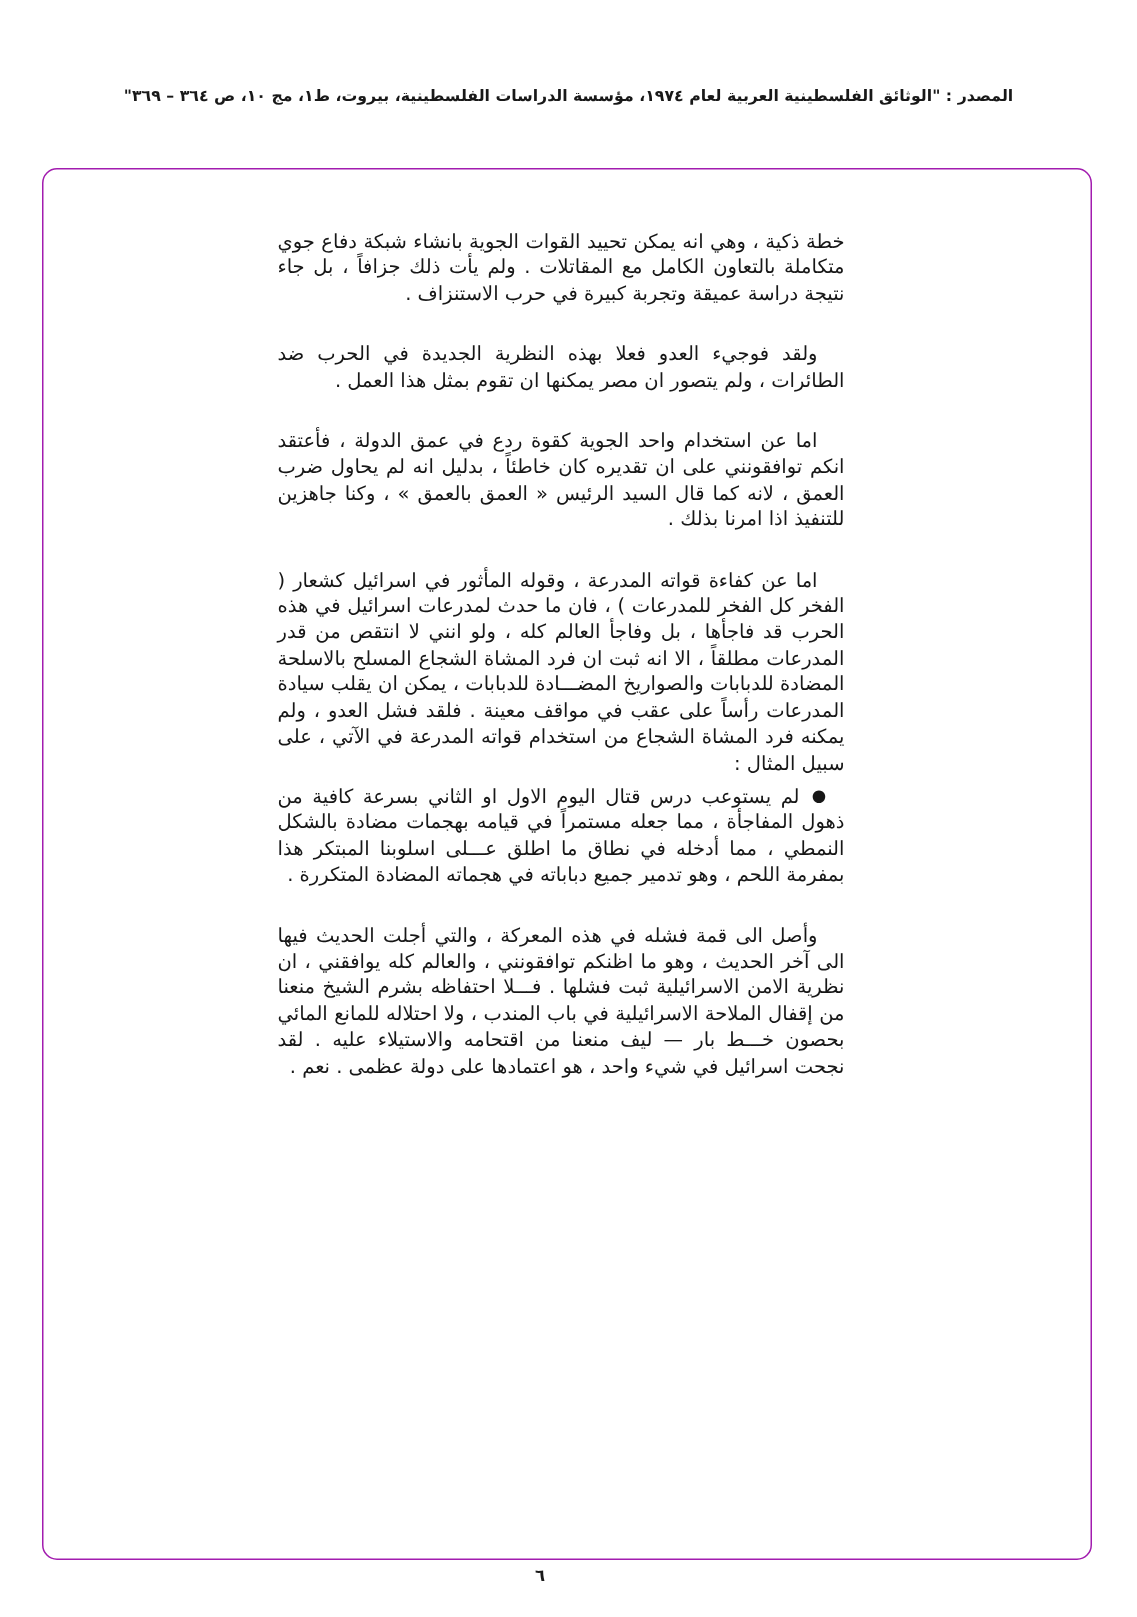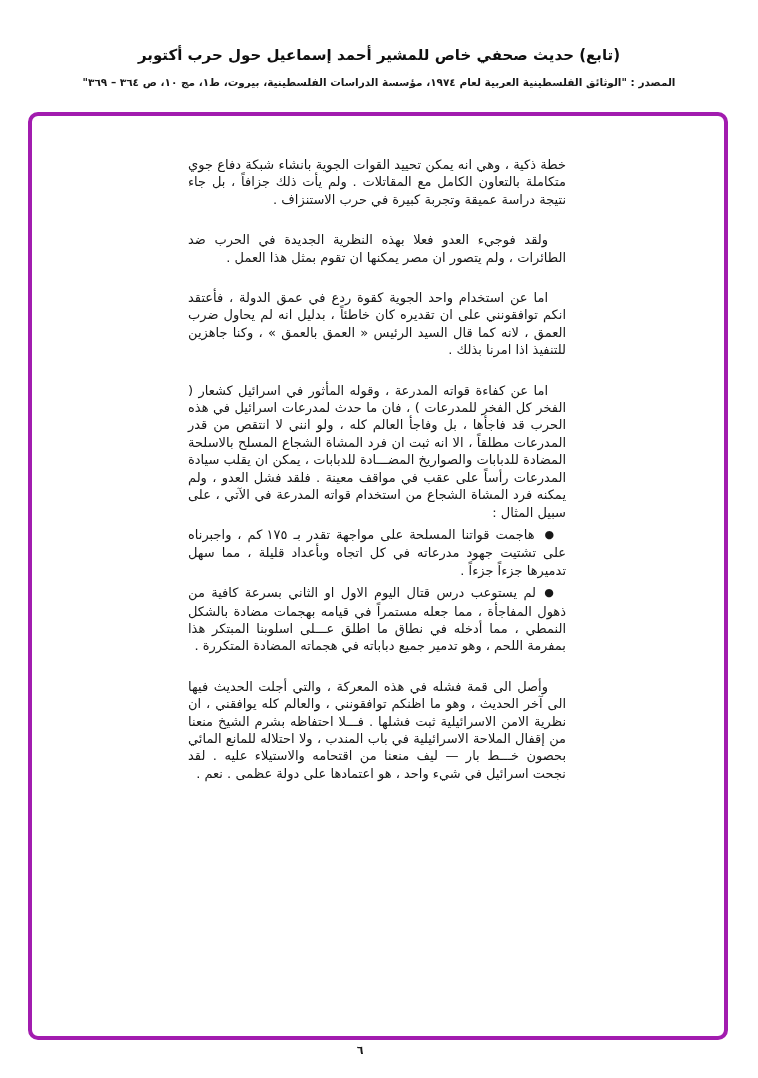--- a/index.html
+++ b/index.html
@@ -38,21 +38,21 @@
     font-size: 10.5px;
     font-weight: bold;
     color: #181818;
   }
   .scan-frame {
     position: absolute;
     left: 28px;
     top: 112px;
     width: 700px;
     height: 928px;
-    border: 4px solid #a21caf;
+    border: 1px solid #a21caf;
     border-radius: 10px;
     background: #ffffff;
   }
   .text-column {
     position: absolute;
     top: 40px;
     left: 156px;
     width: 378px;
     direction: rtl;
     text-align: justify;
@@ -87,31 +87,29 @@
     color: #1a1a1a;
     direction: rtl;
   }
 </style>
 </head>
 <body>
 
 <div class="page">
 
   <header class="doc-header">
-    <h1 class="doc-title">(تابع) حديث صحفي خاص للمشير أحمد إسماعيل حول حرب أكتوبر</h1>
     <div class="doc-source">المصدر :  "الوثائق الفلسطينية العربية لعام ١٩٧٤، مؤسسة الدراسات الفلسطينية، بيروت، ط١، مج ١٠، ص ٣٦٤ – ٣٦٩"</div>
   </header>
 
   <div class="scan-frame">
     <div class="text-column" id="doc-body">
         <p class="plain">خطة ذكية ، وهي انه يمكن تحييد القوات الجوية بانشاء شبكة دفاع جوي متكاملة بالتعاون الكامل مع المقاتلات . ولم يأت ذلك جزافاً ، بل جاء نتيجة دراسة عميقة وتجربة كبيرة في حرب الاستنزاف .</p>
         <p class="plain indent">ولقد فوجيء العدو فعلا بهذه النظرية الجديدة في الحرب ضد الطائرات ، ولم يتصور ان مصر يمكنها ان تقوم بمثل هذا العمل .</p>
         <p class="plain indent">اما عن استخدام واحد الجوية كقوة ردع في عمق الدولة ، فأعتقد انكم توافقونني على ان تقديره كان خاطئاً ، بدليل انه لم يحاول ضرب العمق ، لانه كما قال السيد الرئيس « العمق بالعمق » ، وكنا جاهزين للتنفيذ اذا امرنا بذلك .</p>
         <p class="plain indent">اما عن كفاءة قواته المدرعة ، وقوله المأثور في اسرائيل كشعار ( الفخر كل الفخر للمدرعات ) ، فان ما حدث لمدرعات اسرائيل في هذه الحرب قد فاجأها ، بل وفاجأ العالم كله ، ولو انني لا انتقص من قدر المدرعات مطلقاً ، الا انه ثبت ان فرد المشاة الشجاع المسلح بالاسلحة المضادة للدبابات والصواريخ المضـــادة للدبابات ، يمكن ان يقلب سيادة المدرعات رأساً على عقب في مواقف معينة . فلقد فشل العدو ، ولم يمكنه فرد المشاة الشجاع من استخدام قواته المدرعة في الآتي ، على سبيل المثال :</p>
-        <p class="bullet"><span class="bullet-glyph">●</span> هاجمت قواتنا المسلحة على مواجهة تقدر بـ ١٧٥ كم ، واجبرناه على تشتيت جهود مدرعاته في كل اتجاه وبأعداد قليلة ، مما سهل تدميرها جزءاً جزءاً .</p>
         <p class="bullet"><span class="bullet-glyph">●</span> لم يستوعب درس قتال اليوم الاول او الثاني بسرعة كافية من ذهول المفاجأة ، مما جعله مستمراً في قيامه بهجمات مضادة بالشكل النمطي ، مما أدخله في نطاق ما اطلق عـــلى اسلوبنا المبتكر هذا بمفرمة اللحم ، وهو تدمير جميع دباباته في هجماته المضادة المتكررة .</p>
         <p class="plain indent">وأصل الى قمة فشله في هذه المعركة ، والتي أجلت الحديث فيها الى آخر الحديث ، وهو ما اظنكم توافقونني ، والعالم كله يوافقني ، ان نظرية الامن الاسرائيلية ثبت فشلها . فـــلا احتفاظه بشرم الشيخ منعنا من إقفال الملاحة الاسرائيلية في باب المندب ، ولا احتلاله للمانع المائي بحصون خـــط بار — ليف منعنا من اقتحامه والاستيلاء عليه . لقد نجحت اسرائيل في شيء واحد ، هو اعتمادها على دولة عظمى . نعم .</p>
       </div>
   </div>
 
   <div class="page-number">٦</div>
 
 </div>
 
 </body></html>

